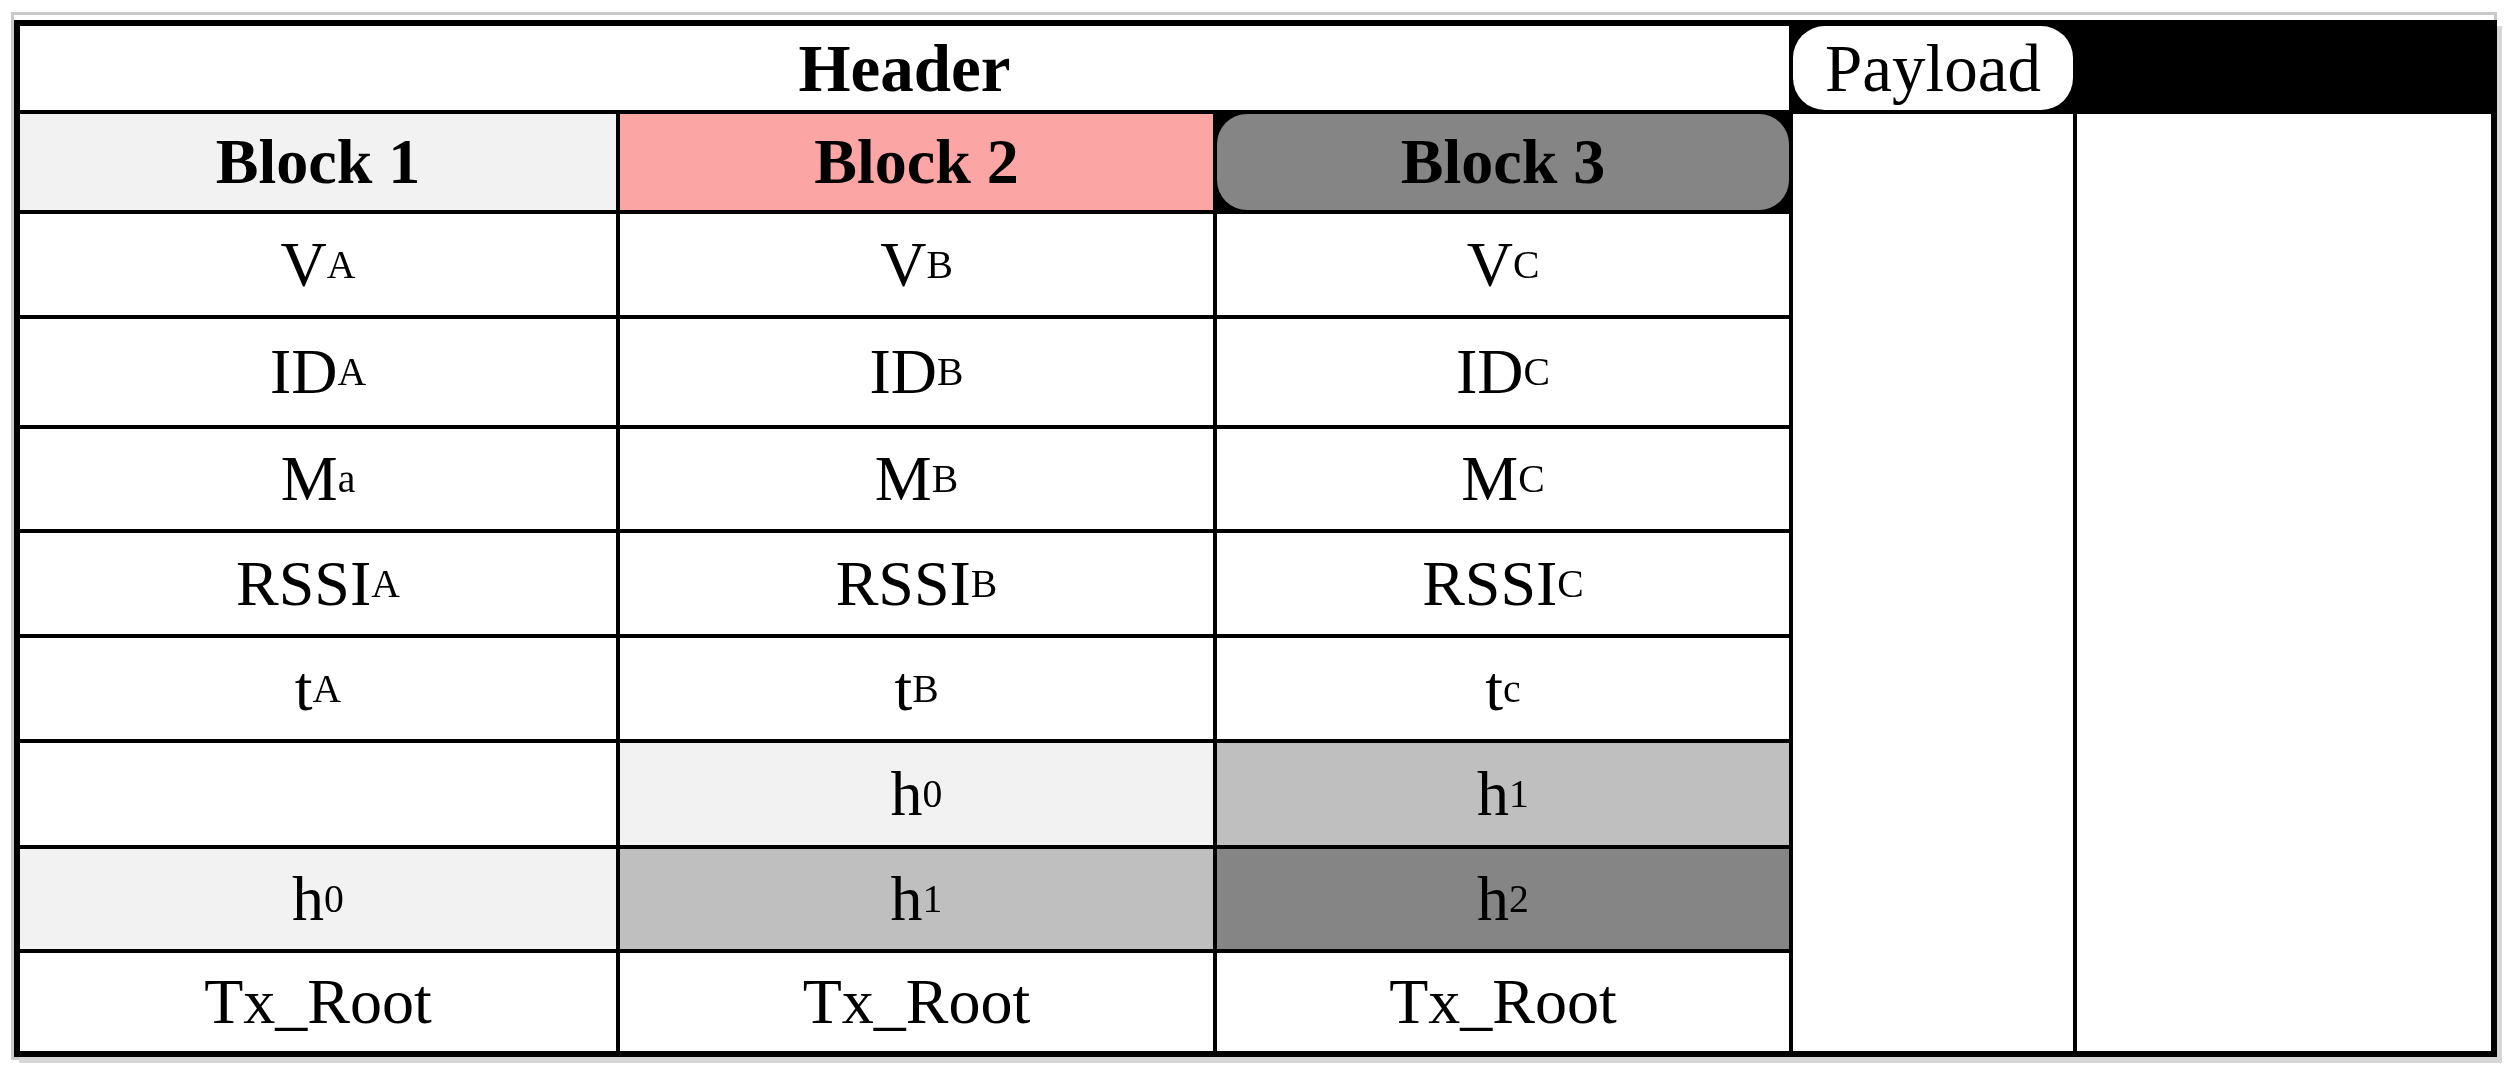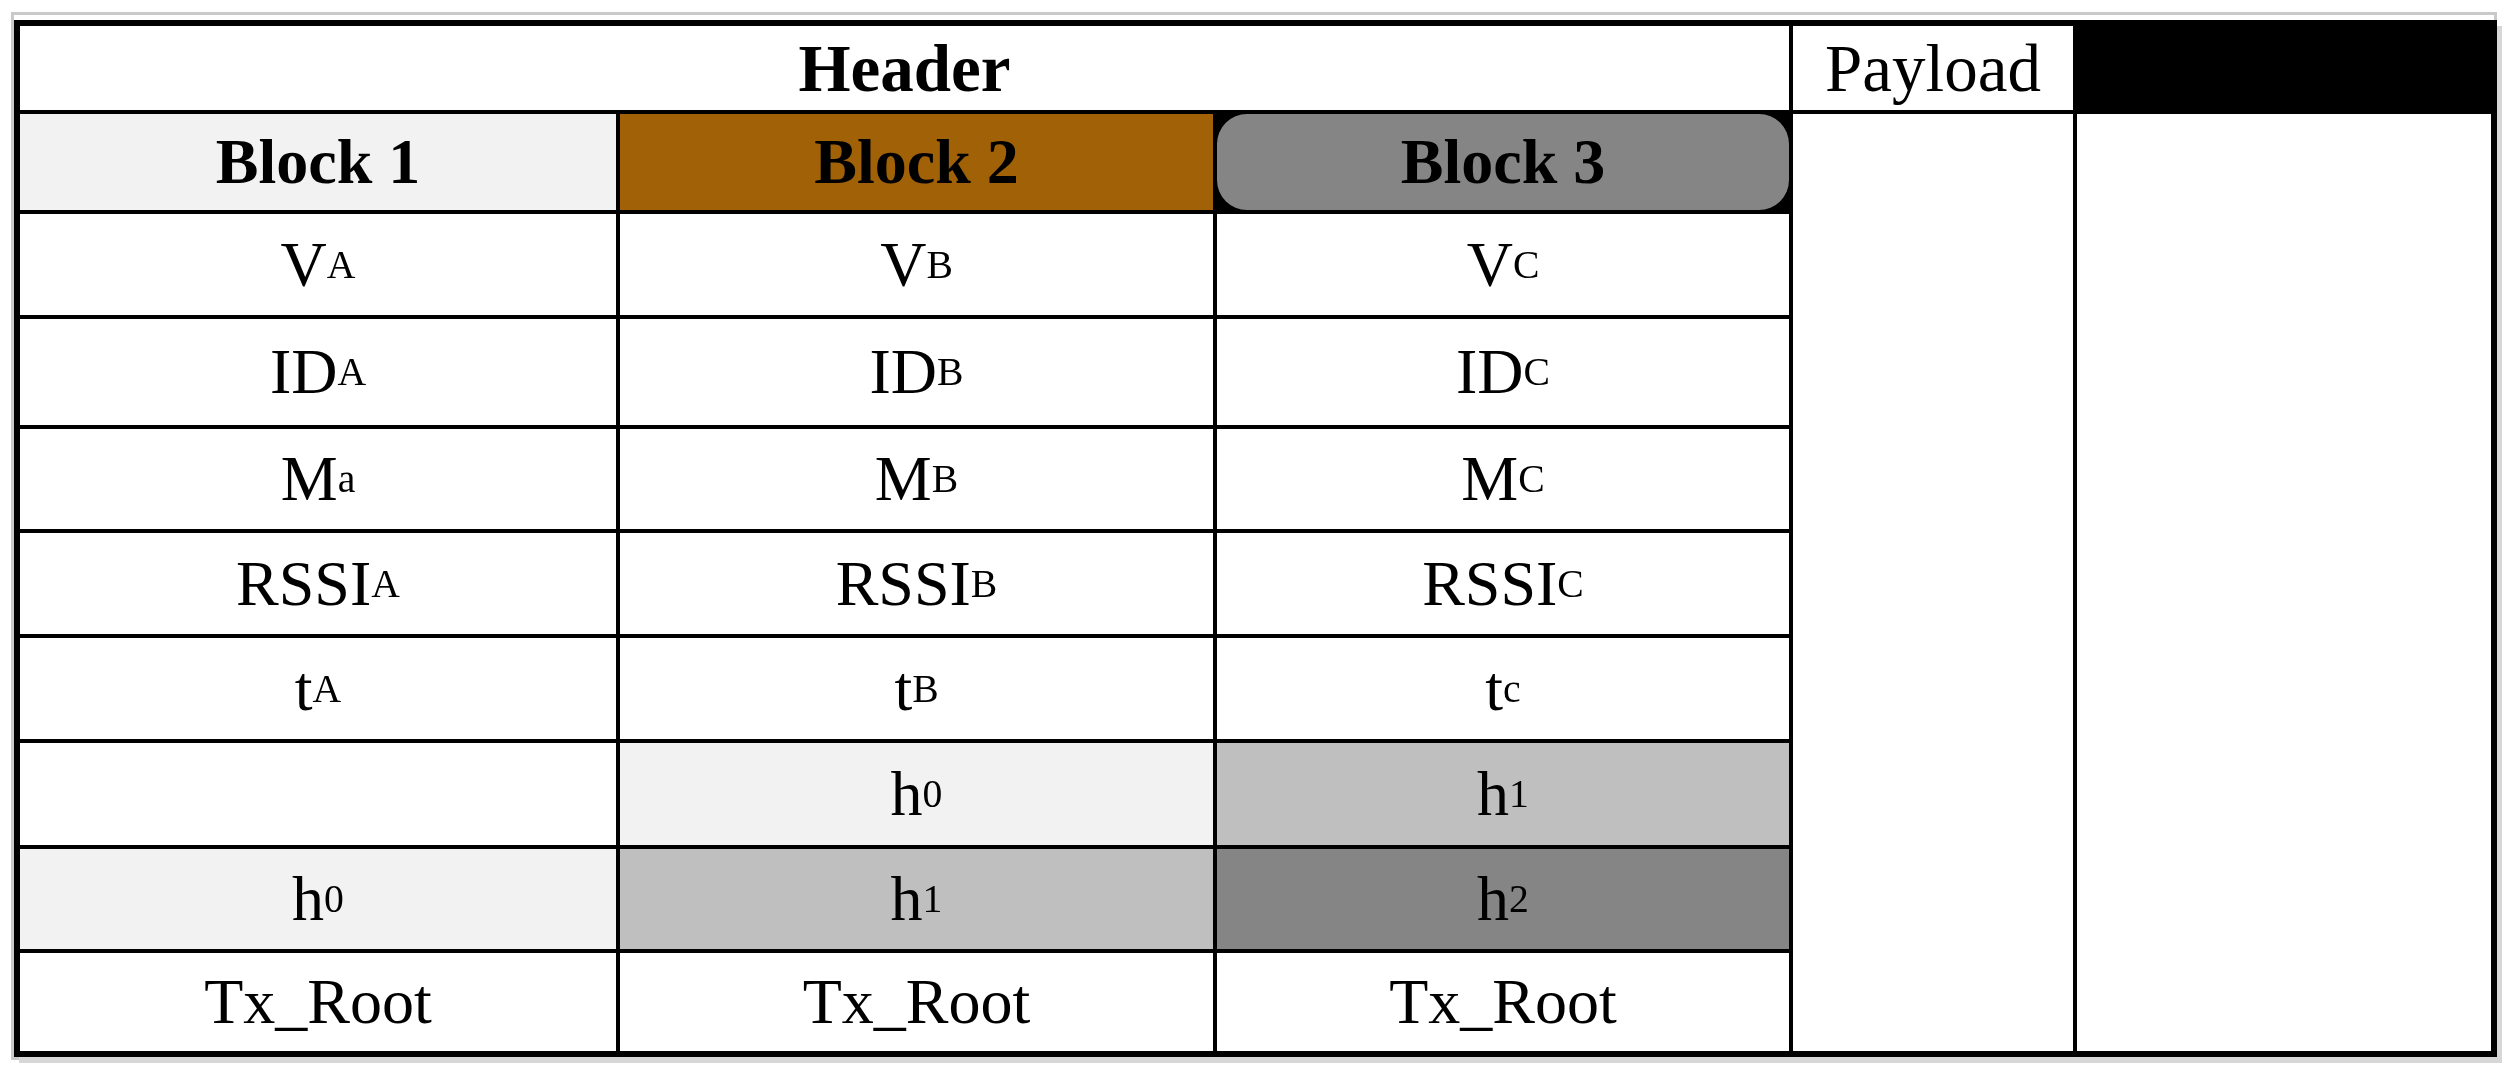--- a/index.html
+++ b/index.html
@@ -46,25 +46,25 @@
   .cell.top-h { font-size: 67px; }
   .cell sub { font-size: 0.62em; line-height: 0; }
 </style>
 </head>
 <body>
 
 <div class="page">
   <div class="clip-edge"></div>
   <div class="packet-table" id="packet-table">
       <div class="cell top-h bold" style="grid-area: 1 / 1 / auto / span 3;">Header</div>
-      <div class="cell top-h" style="grid-area: 1 / 4;">Payload</div>
+      <div class="cell top-h" style="grid-area: 1 / 4; border-radius: 32px;">Payload</div>
       <div class="cell" style="grid-area: 2 / 4 / span 9;"></div>
       <div class="cell" style="grid-area: 2 / 5 / span 9;"></div>
       <div class="cell bold" style="grid-area: 2 / 1; background: rgb(242, 242, 242);">Block 1</div>
-      <div class="cell bold" style="grid-area: 2 / 2; background: #a16207;">Block 2</div>
+      <div class="cell bold" style="grid-area: 2 / 2; background: #fca5a5;">Block 2</div>
       <div class="cell bold" style="grid-area: 2 / 3; background: rgb(133, 133, 133); border-radius: 30px;">Block 3</div>
       <div class="cell" style="grid-area: 3 / 1; background: rgb(255, 255, 255);">
         <span>V</span>
         <sub>A</sub>
       </div>
       <div class="cell" style="grid-area: 3 / 2; background: rgb(255, 255, 255);">
         <span>V</span>
         <sub>B</sub>
       </div>
       <div class="cell" style="grid-area: 3 / 3; background: rgb(255, 255, 255);">

